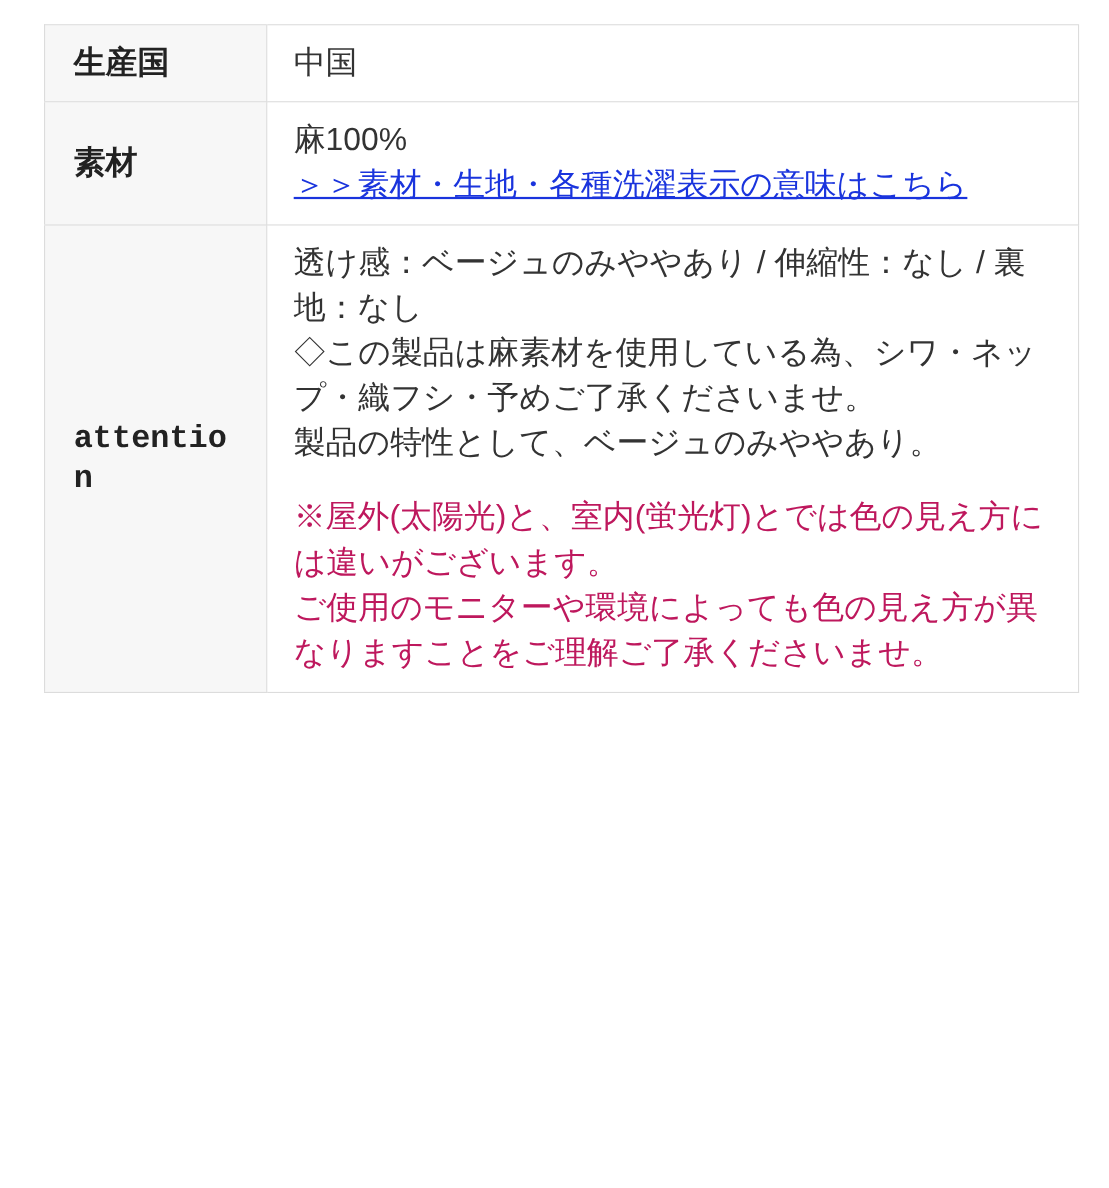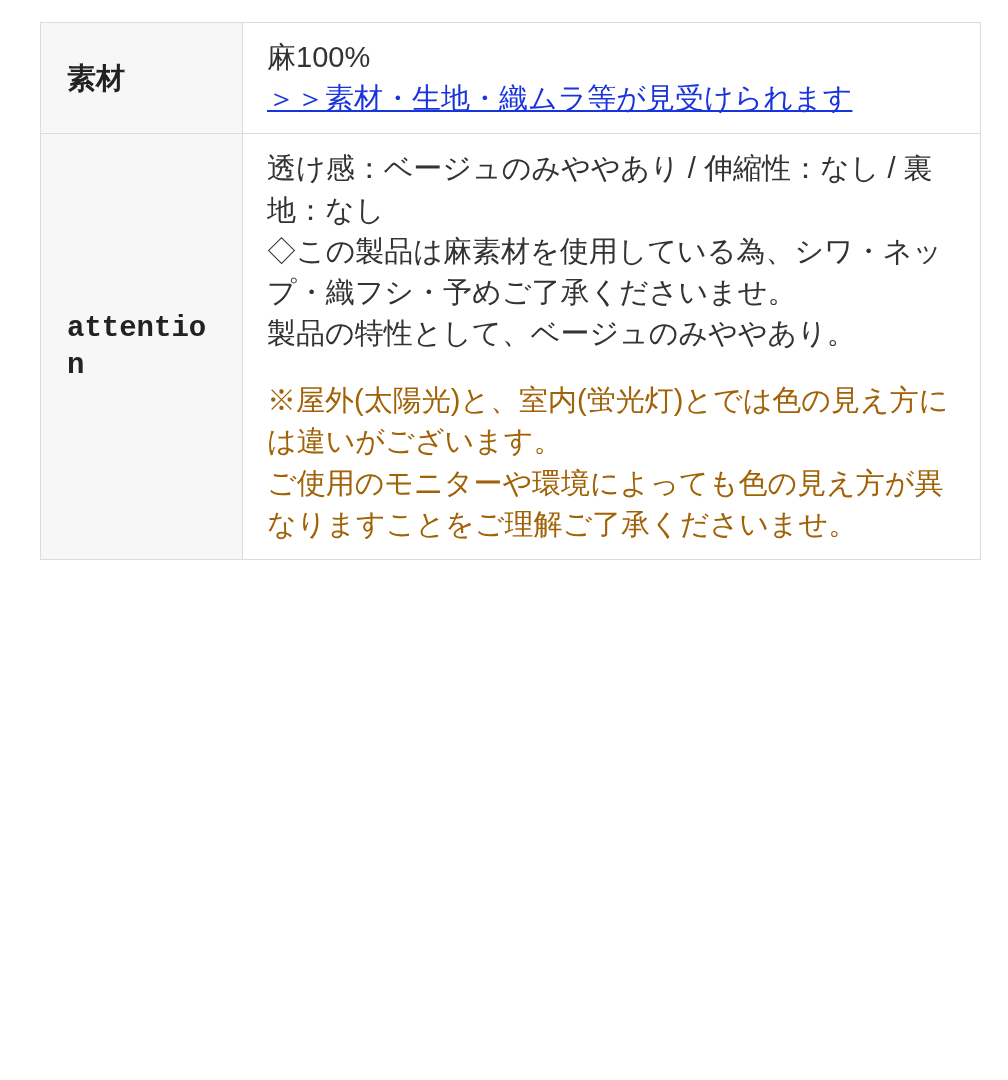--- a/index.html
+++ b/index.html
@@ -59,21 +59,21 @@
   a.doclink {
     color: #1a34dd;
     text-decoration: underline;
     word-break: break-all;
   }
   a.doclink.dark {
     color: #333333;
     text-decoration: underline;
   }
   .red {
-    color: #a16207;
+    color: #be185d;
     display: block;
   }
   .spacer-line {
     display: block;
     height: 26px;
   }
   .attention-label {
     word-break: break-all;
     font-family: Liberation Mono, monospace;
   }
@@ -81,26 +81,32 @@
 </head>
 <body>
 
 <div class="page">
   <table class="spec">
     <colgroup>
       <col class="labelcol">
       <col class="valcol">
     </colgroup>
     <tbody>
+      <tr>
+        <th>生産国</th>
+        <td>
+          <span class="cell-line">中国</span>
+        </td>
+      </tr>
 
       <tr>
         <th>素材</th>
         <td>
           <span class="cell-line">麻100%</span>
-          <a class="doclink" href="#">＞＞素材・生地・織ムラ等が見受けられます</a>
+          <a class="doclink" href="#">＞＞素材・生地・各種洗濯表示の意味はこちら</a>
         </td>
       </tr>
 
 
       <tr>
         <th class="attention-label">attention</th>
         <td>
           <span class="cell-line">透け感：ベージュのみややあり / 伸縮性：なし / 裏地：なし</span>
           <span class="cell-line">◇この製品は麻素材を使用している為、シワ・ネップ・織フシ・予めご了承くださいませ。</span>
           <span class="cell-line">製品の特性として、ベージュのみややあり。</span>

